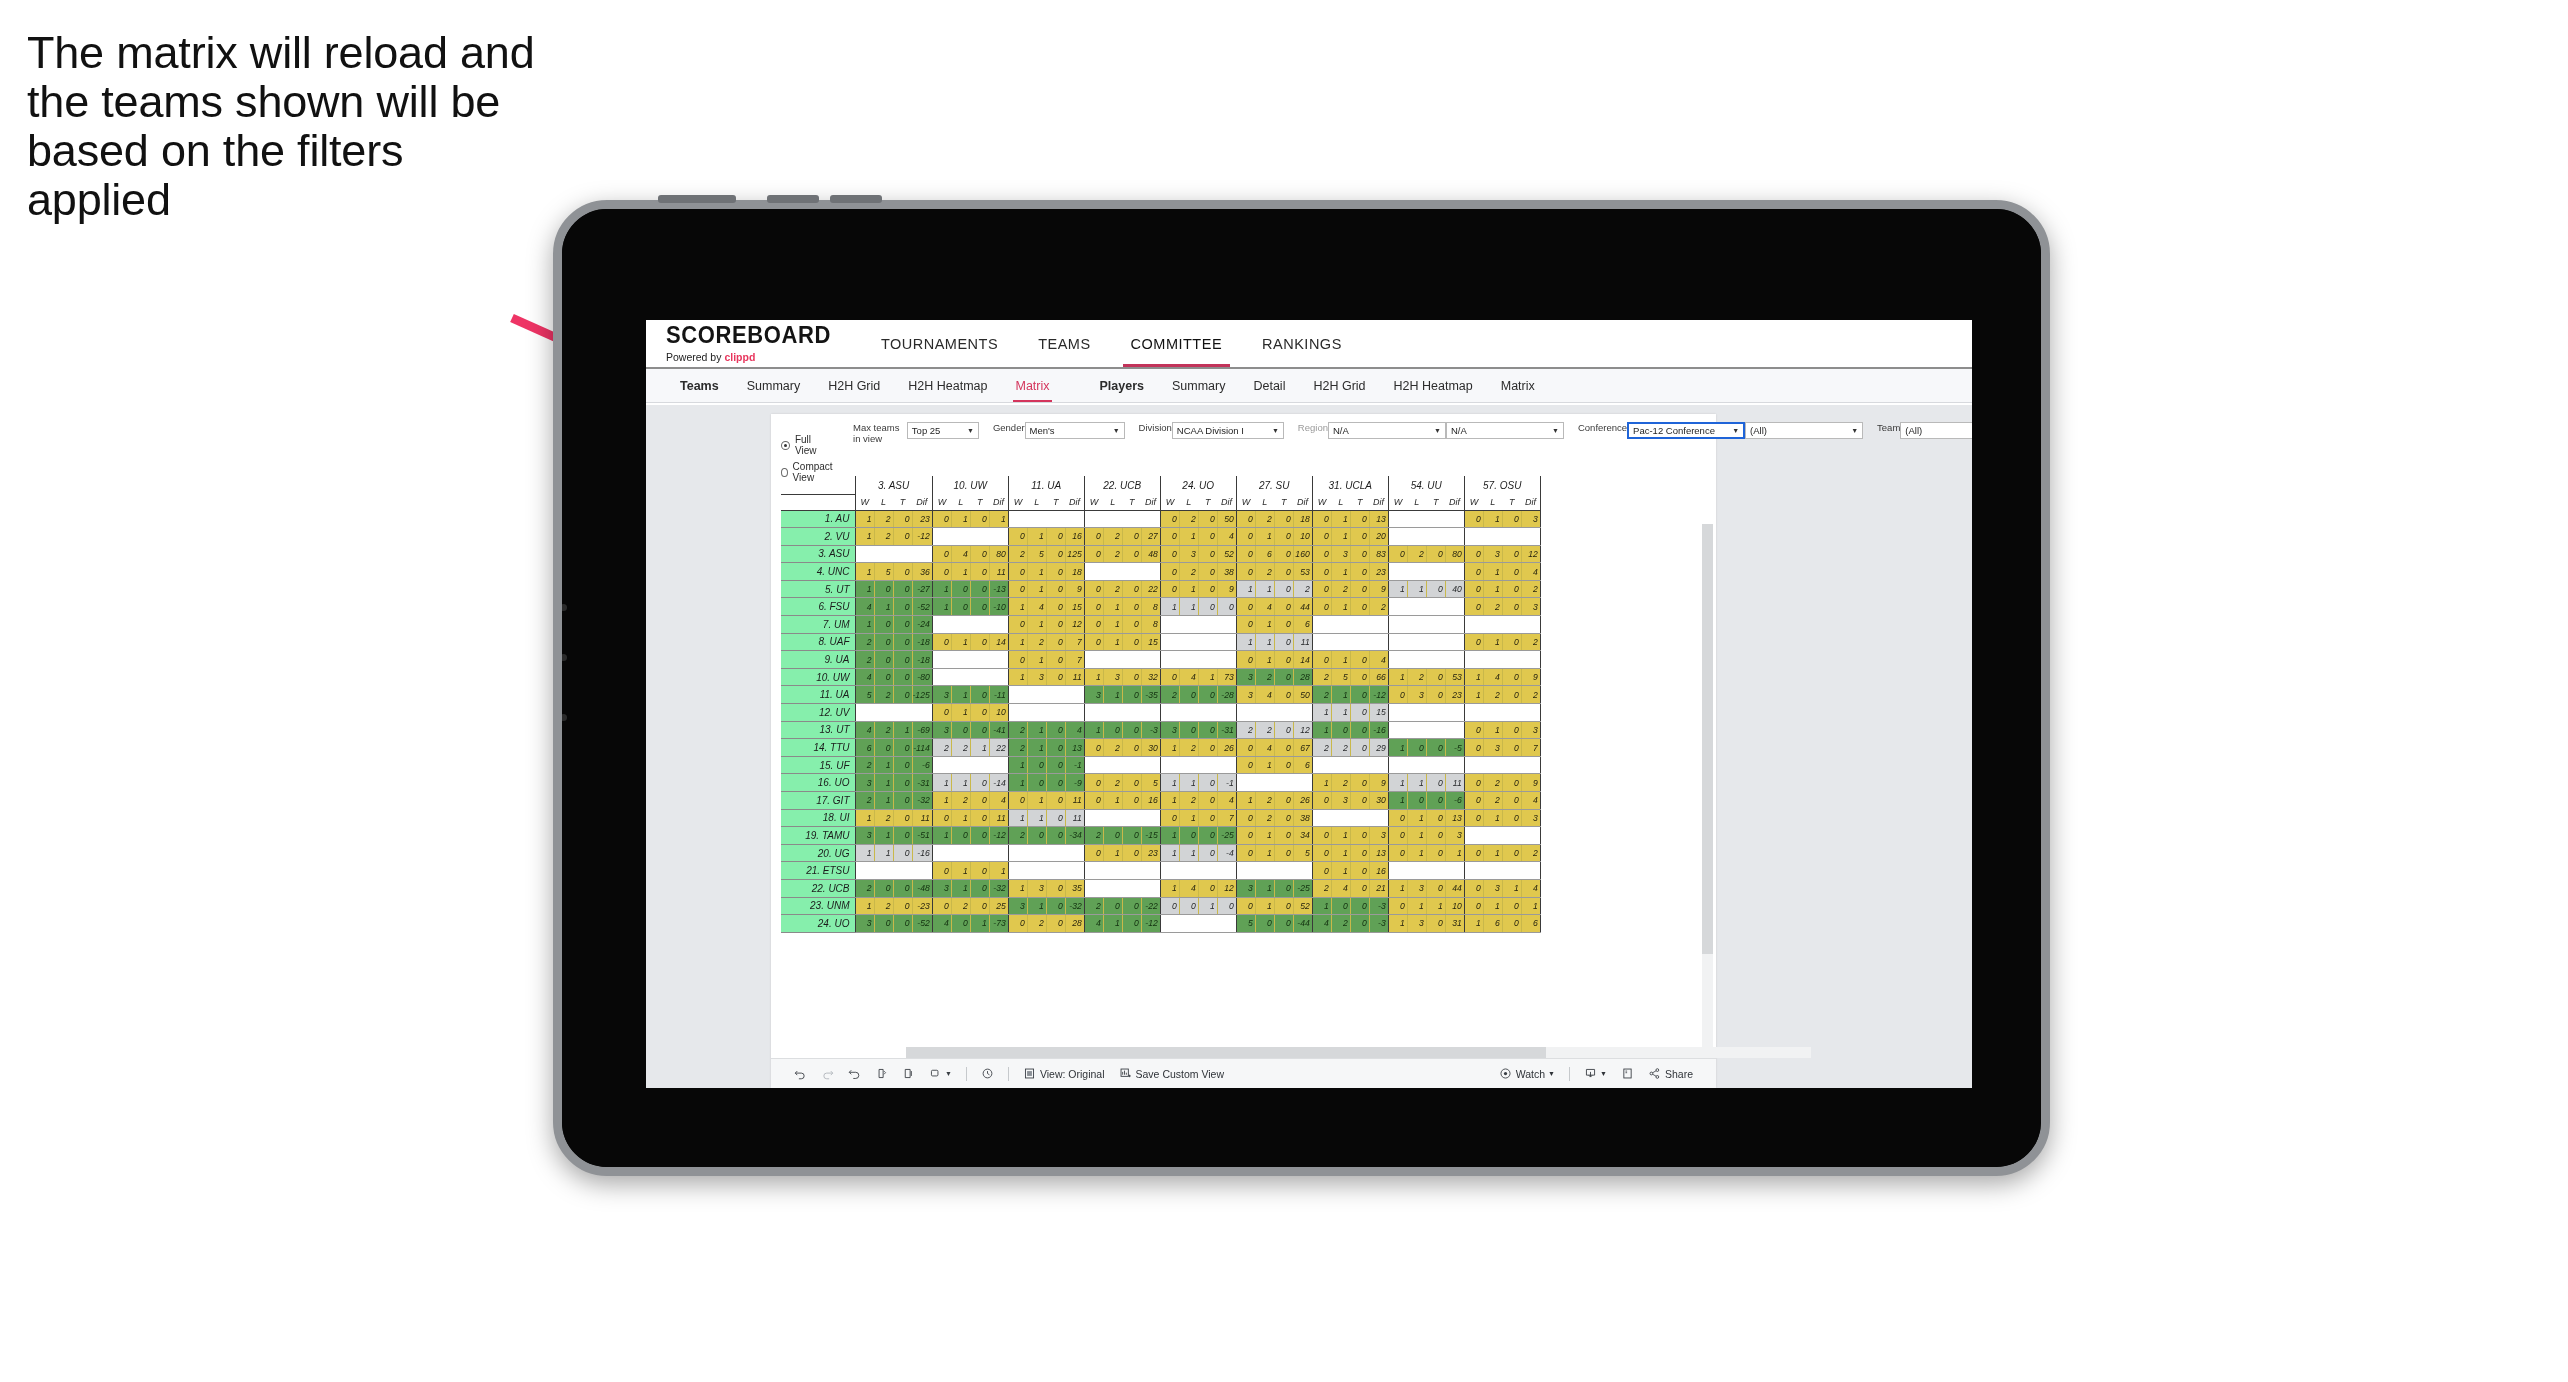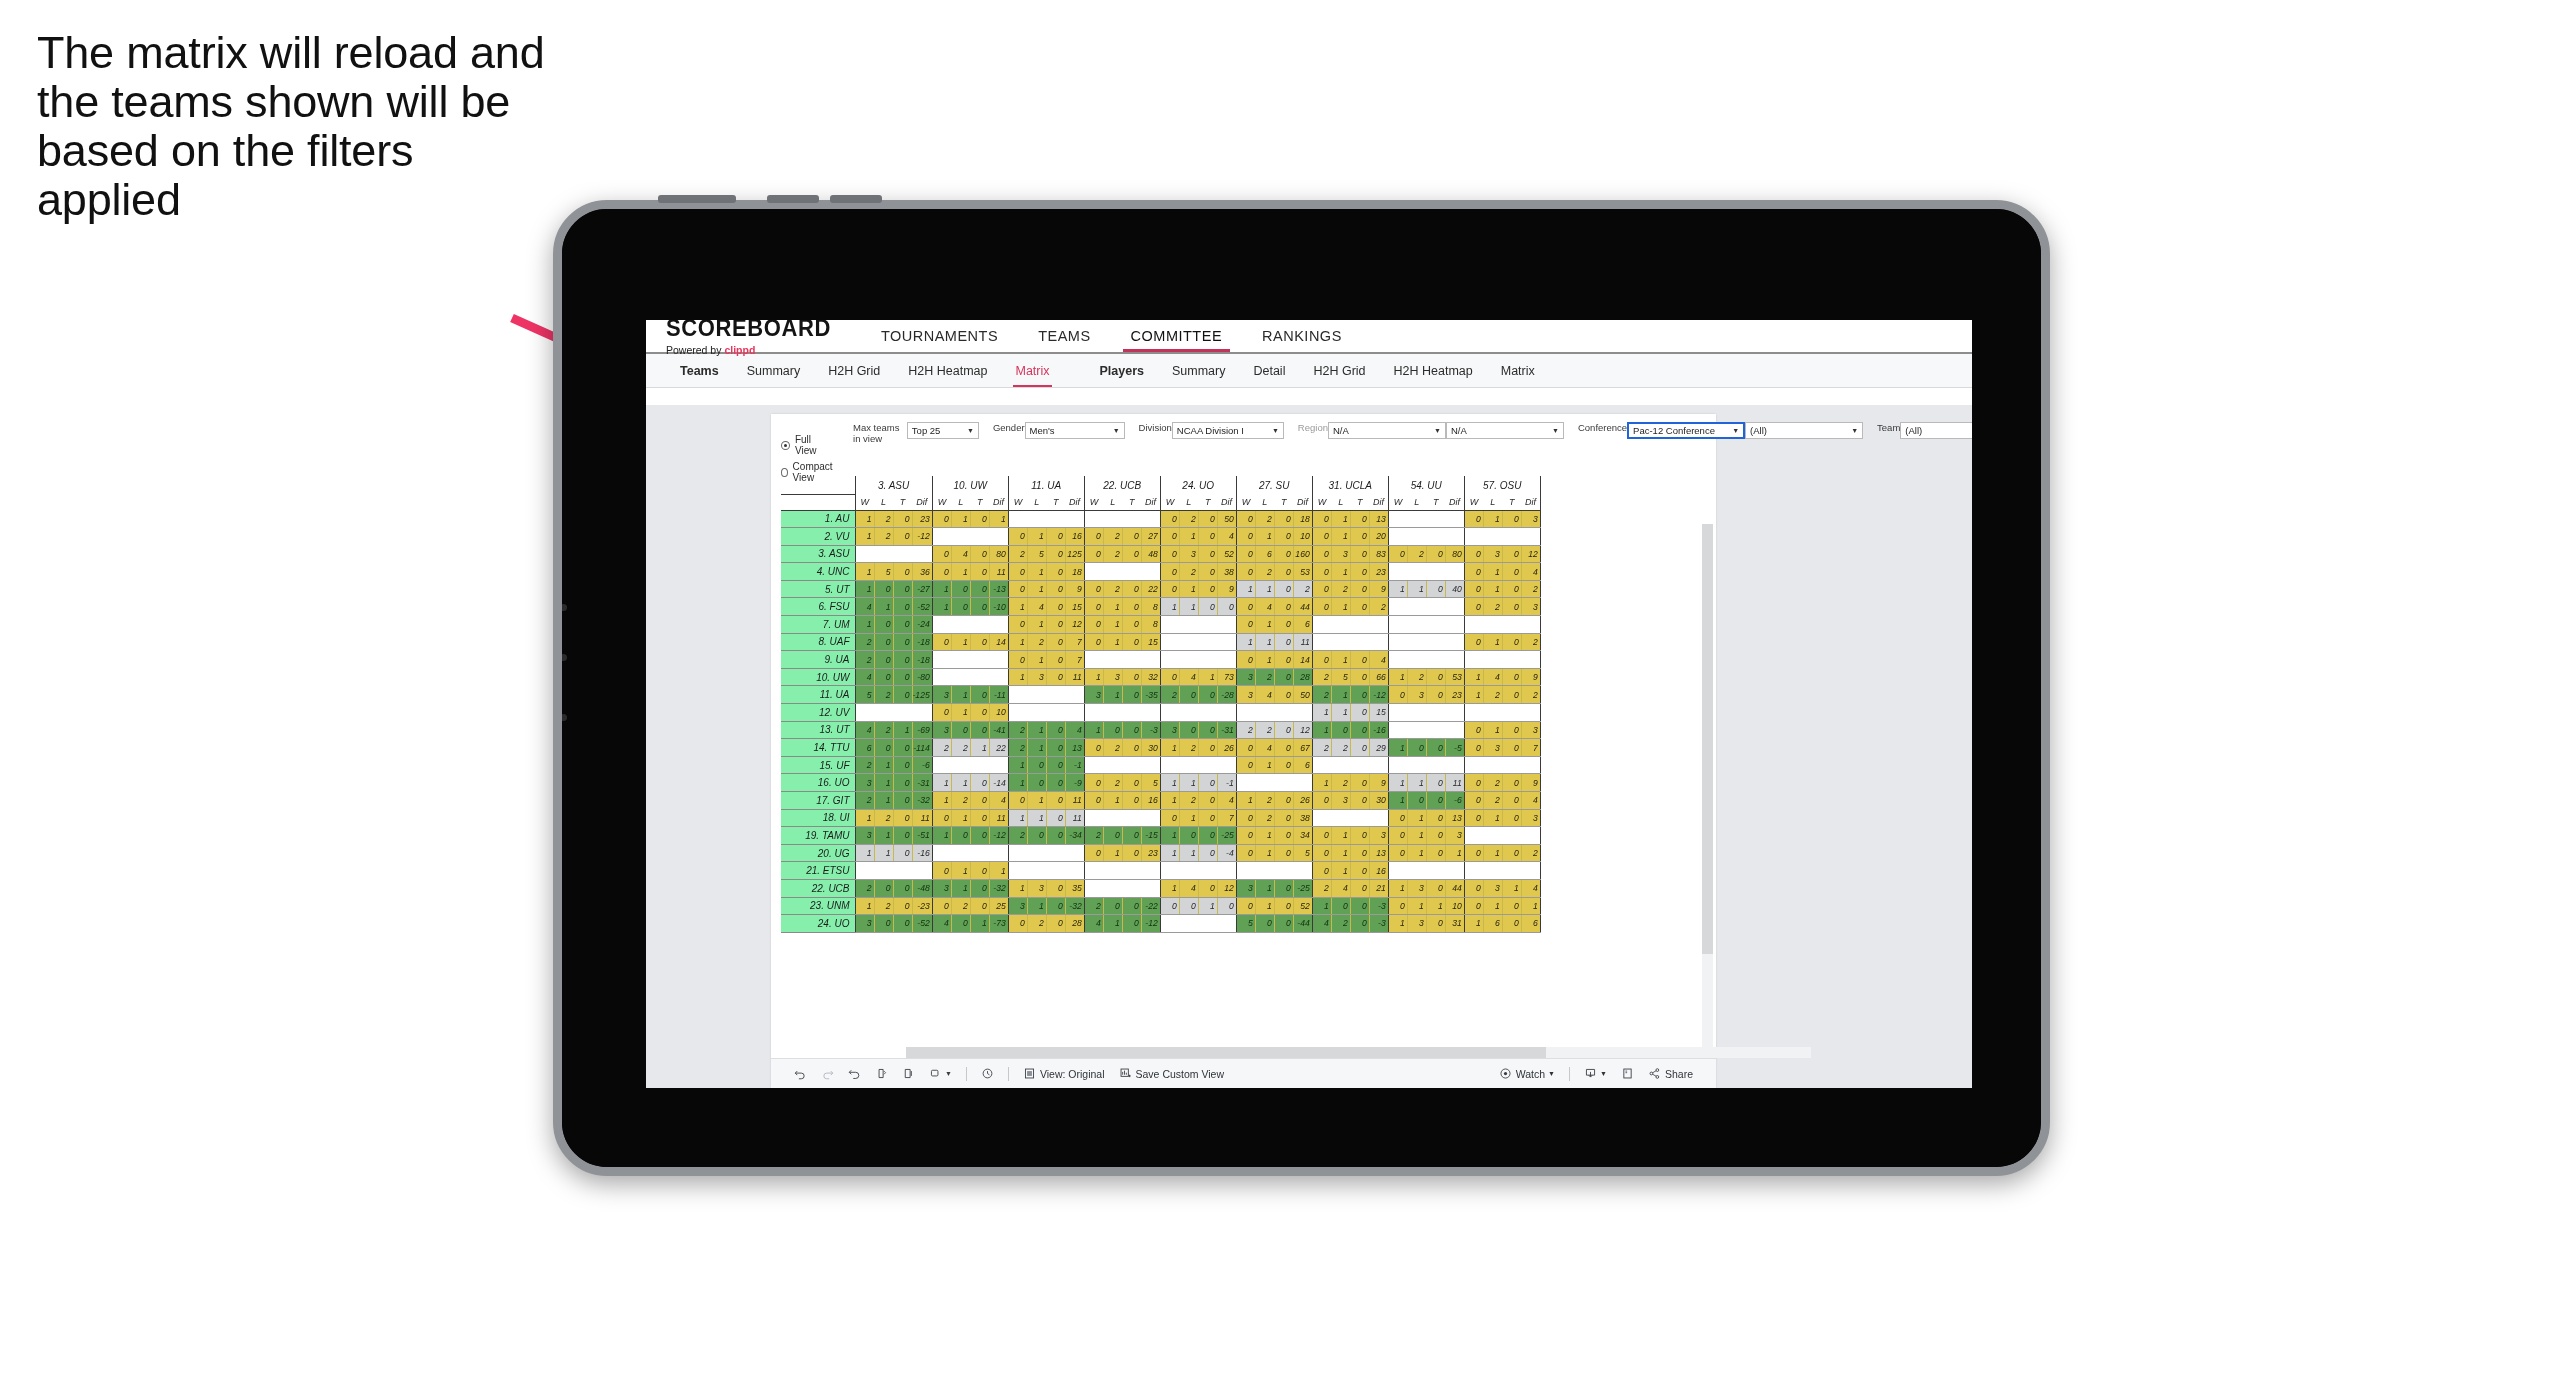--- a/index.html
+++ b/index.html
@@ -8,21 +8,21 @@
   body {
     width:2568px; height:1382px;
     background:#ffffff;
     font-family:"Liberation Sans", sans-serif;
     overflow:hidden;
     position:relative;
   }
 
   
   #annotation {
-    position:absolute; left:37px; top:28px; width:520px;
+    position:absolute; left:27px; top:28px; width:520px;
     font-size:45px; line-height:1.09; color:#111111;
     font-family:"Liberation Sans", sans-serif;
     letter-spacing:-0.2px;
   }
   #arrow-layer { position:absolute; left:0; top:0; width:2568px; height:1382px; pointer-events:none; }
 
   
   #tablet {
     position:absolute; left:553px; top:200px;
     width:1497px; height:976px;
@@ -44,21 +44,21 @@
   
   #app {
     position:absolute; left:84px; top:111px;
     width:1326px; height:768px;
     background:#ffffff;
     overflow:hidden;
   }
 
   
   #topbar {
-    height:34px; background:#ffffff; border-bottom:2px solid #8d8d8d;
+    height:49px; background:#ffffff; border-bottom:2px solid #8d8d8d;
     display:flex; align-items:stretch; padding-left:20px;
   }
   #brand { display:flex; flex-direction:column; justify-content:center; padding-right:30px; }
   #brand-name {
     font-size:22px; font-weight:bold; letter-spacing:0.6px; color:#141414;
     font-family:"Liberation Sans", sans-serif; line-height:1;
     transform:scaleY(1.12); transform-origin:left center;
   }
   #brand-sub { font-size:10.5px; color:#222; margin-top:5px; }
   #brand-sub b { color:#e8365d; font-weight:bold; }

